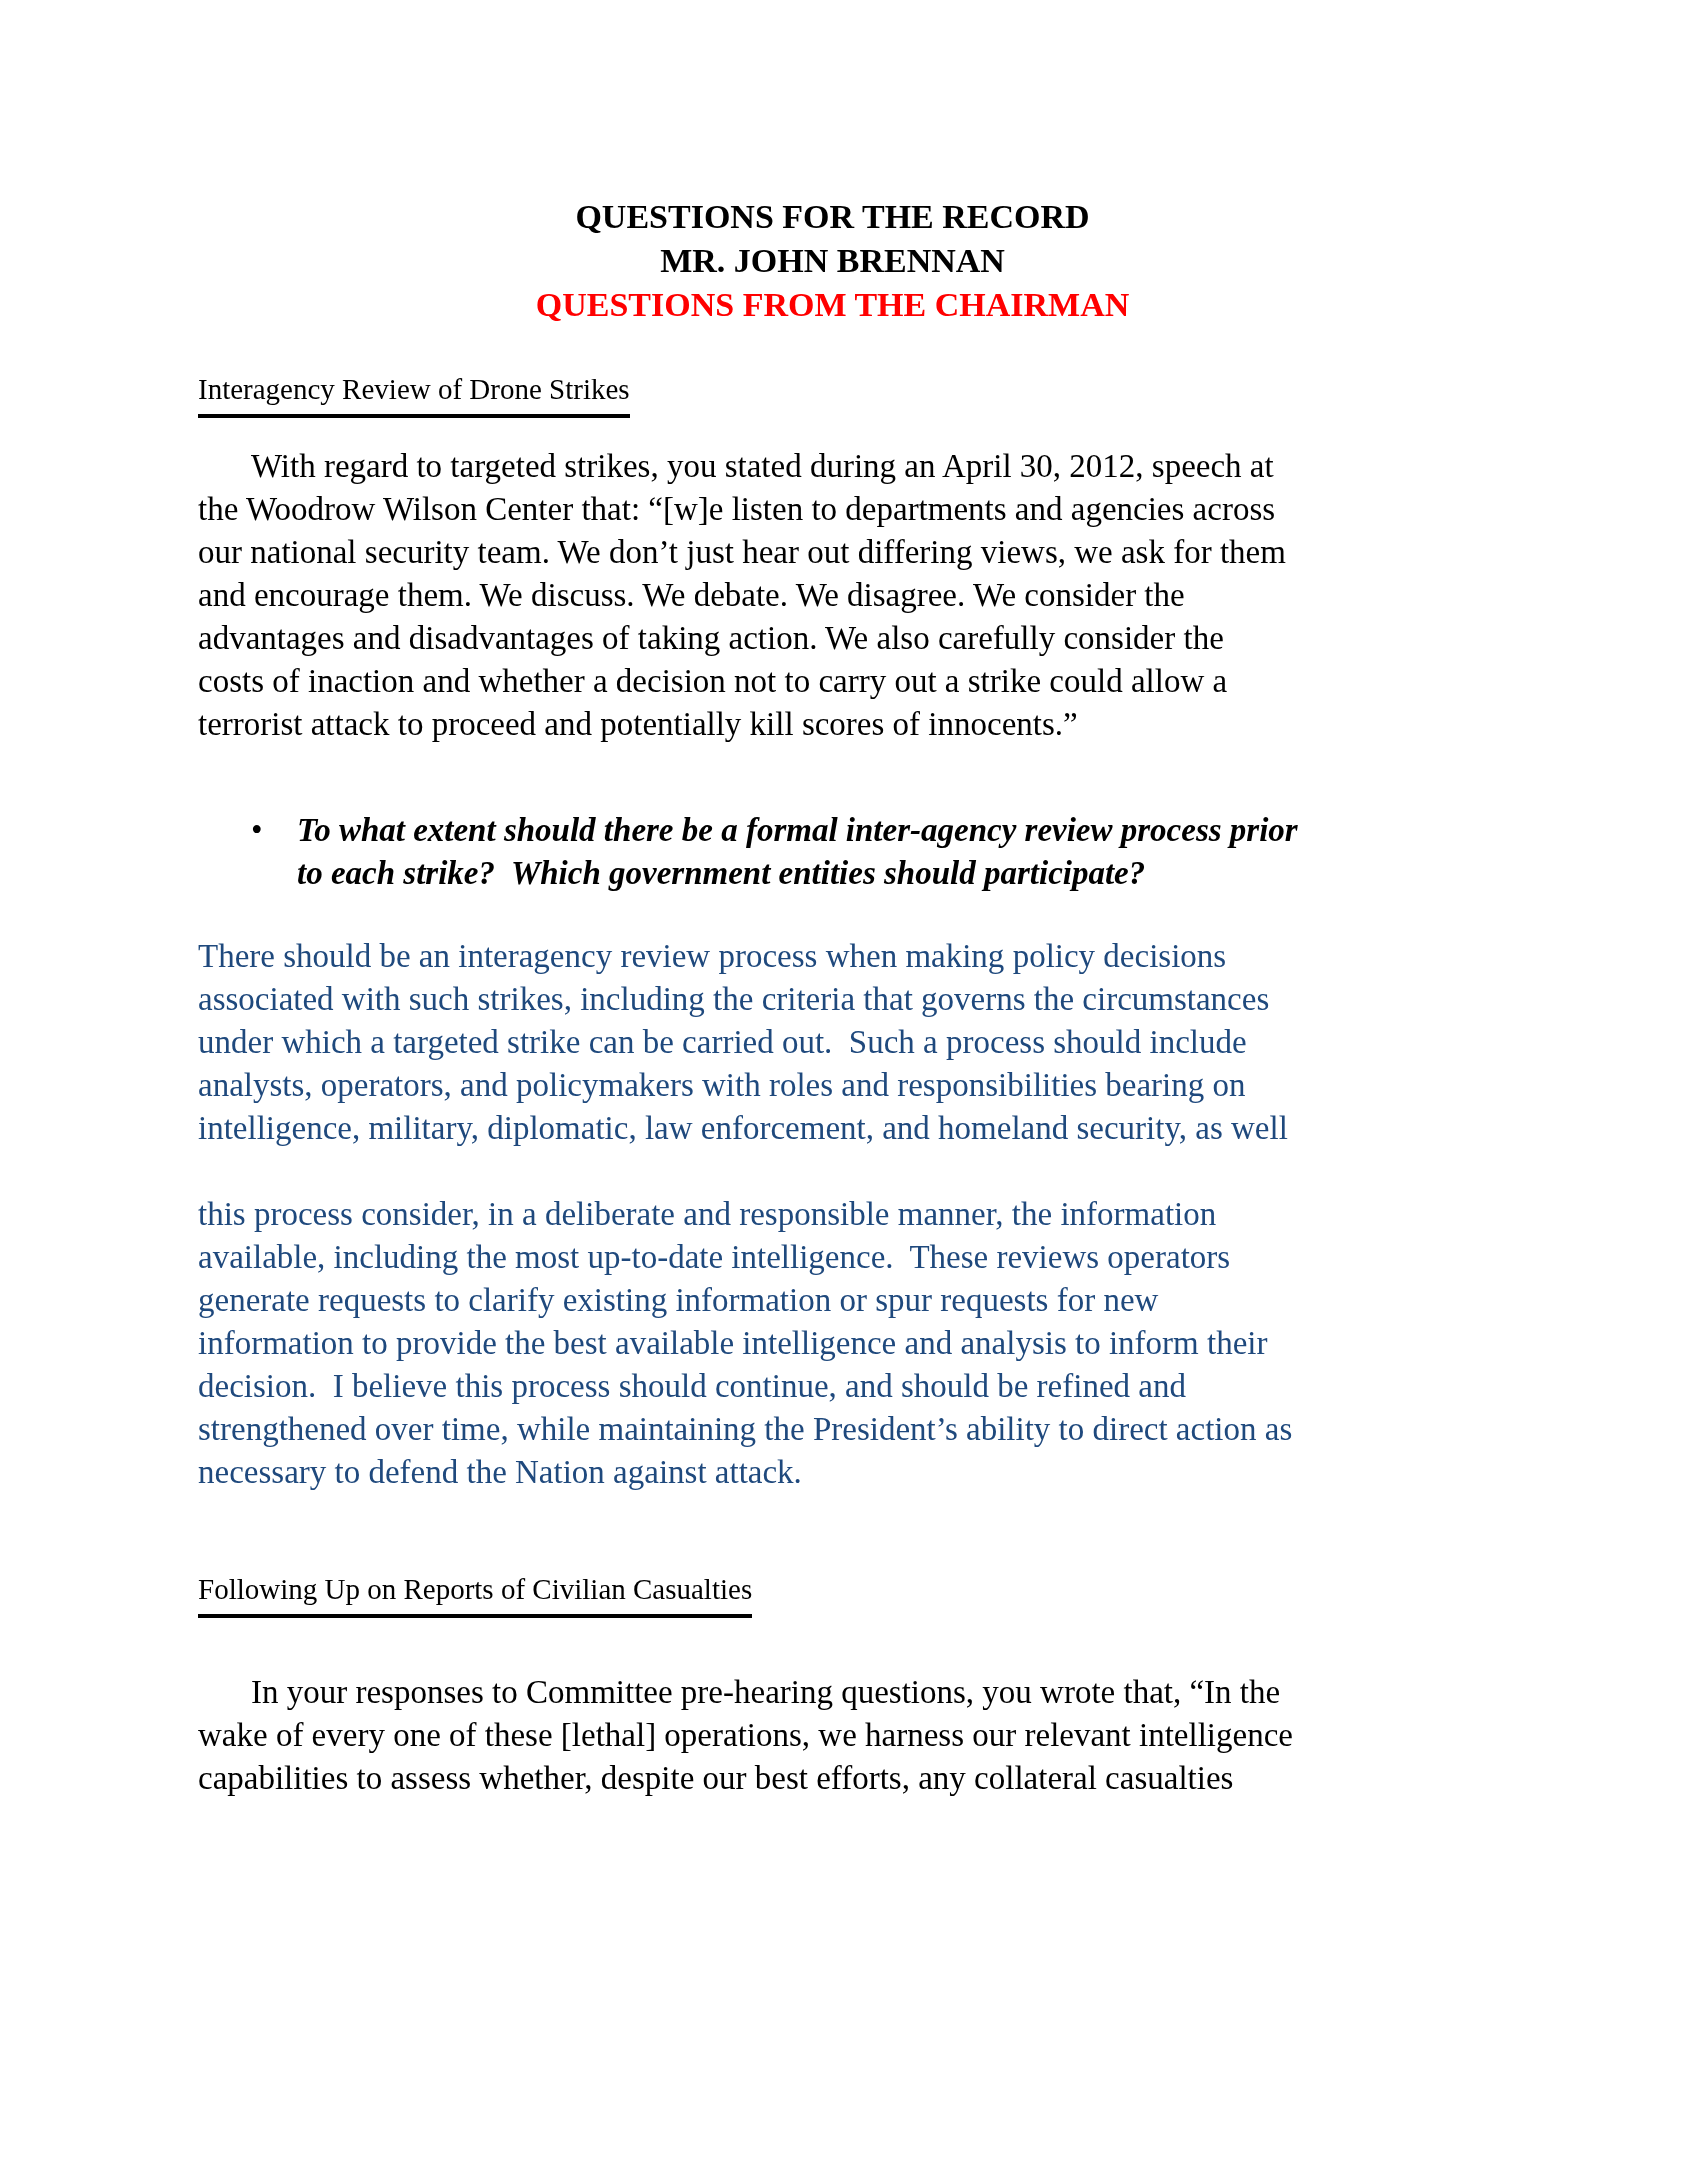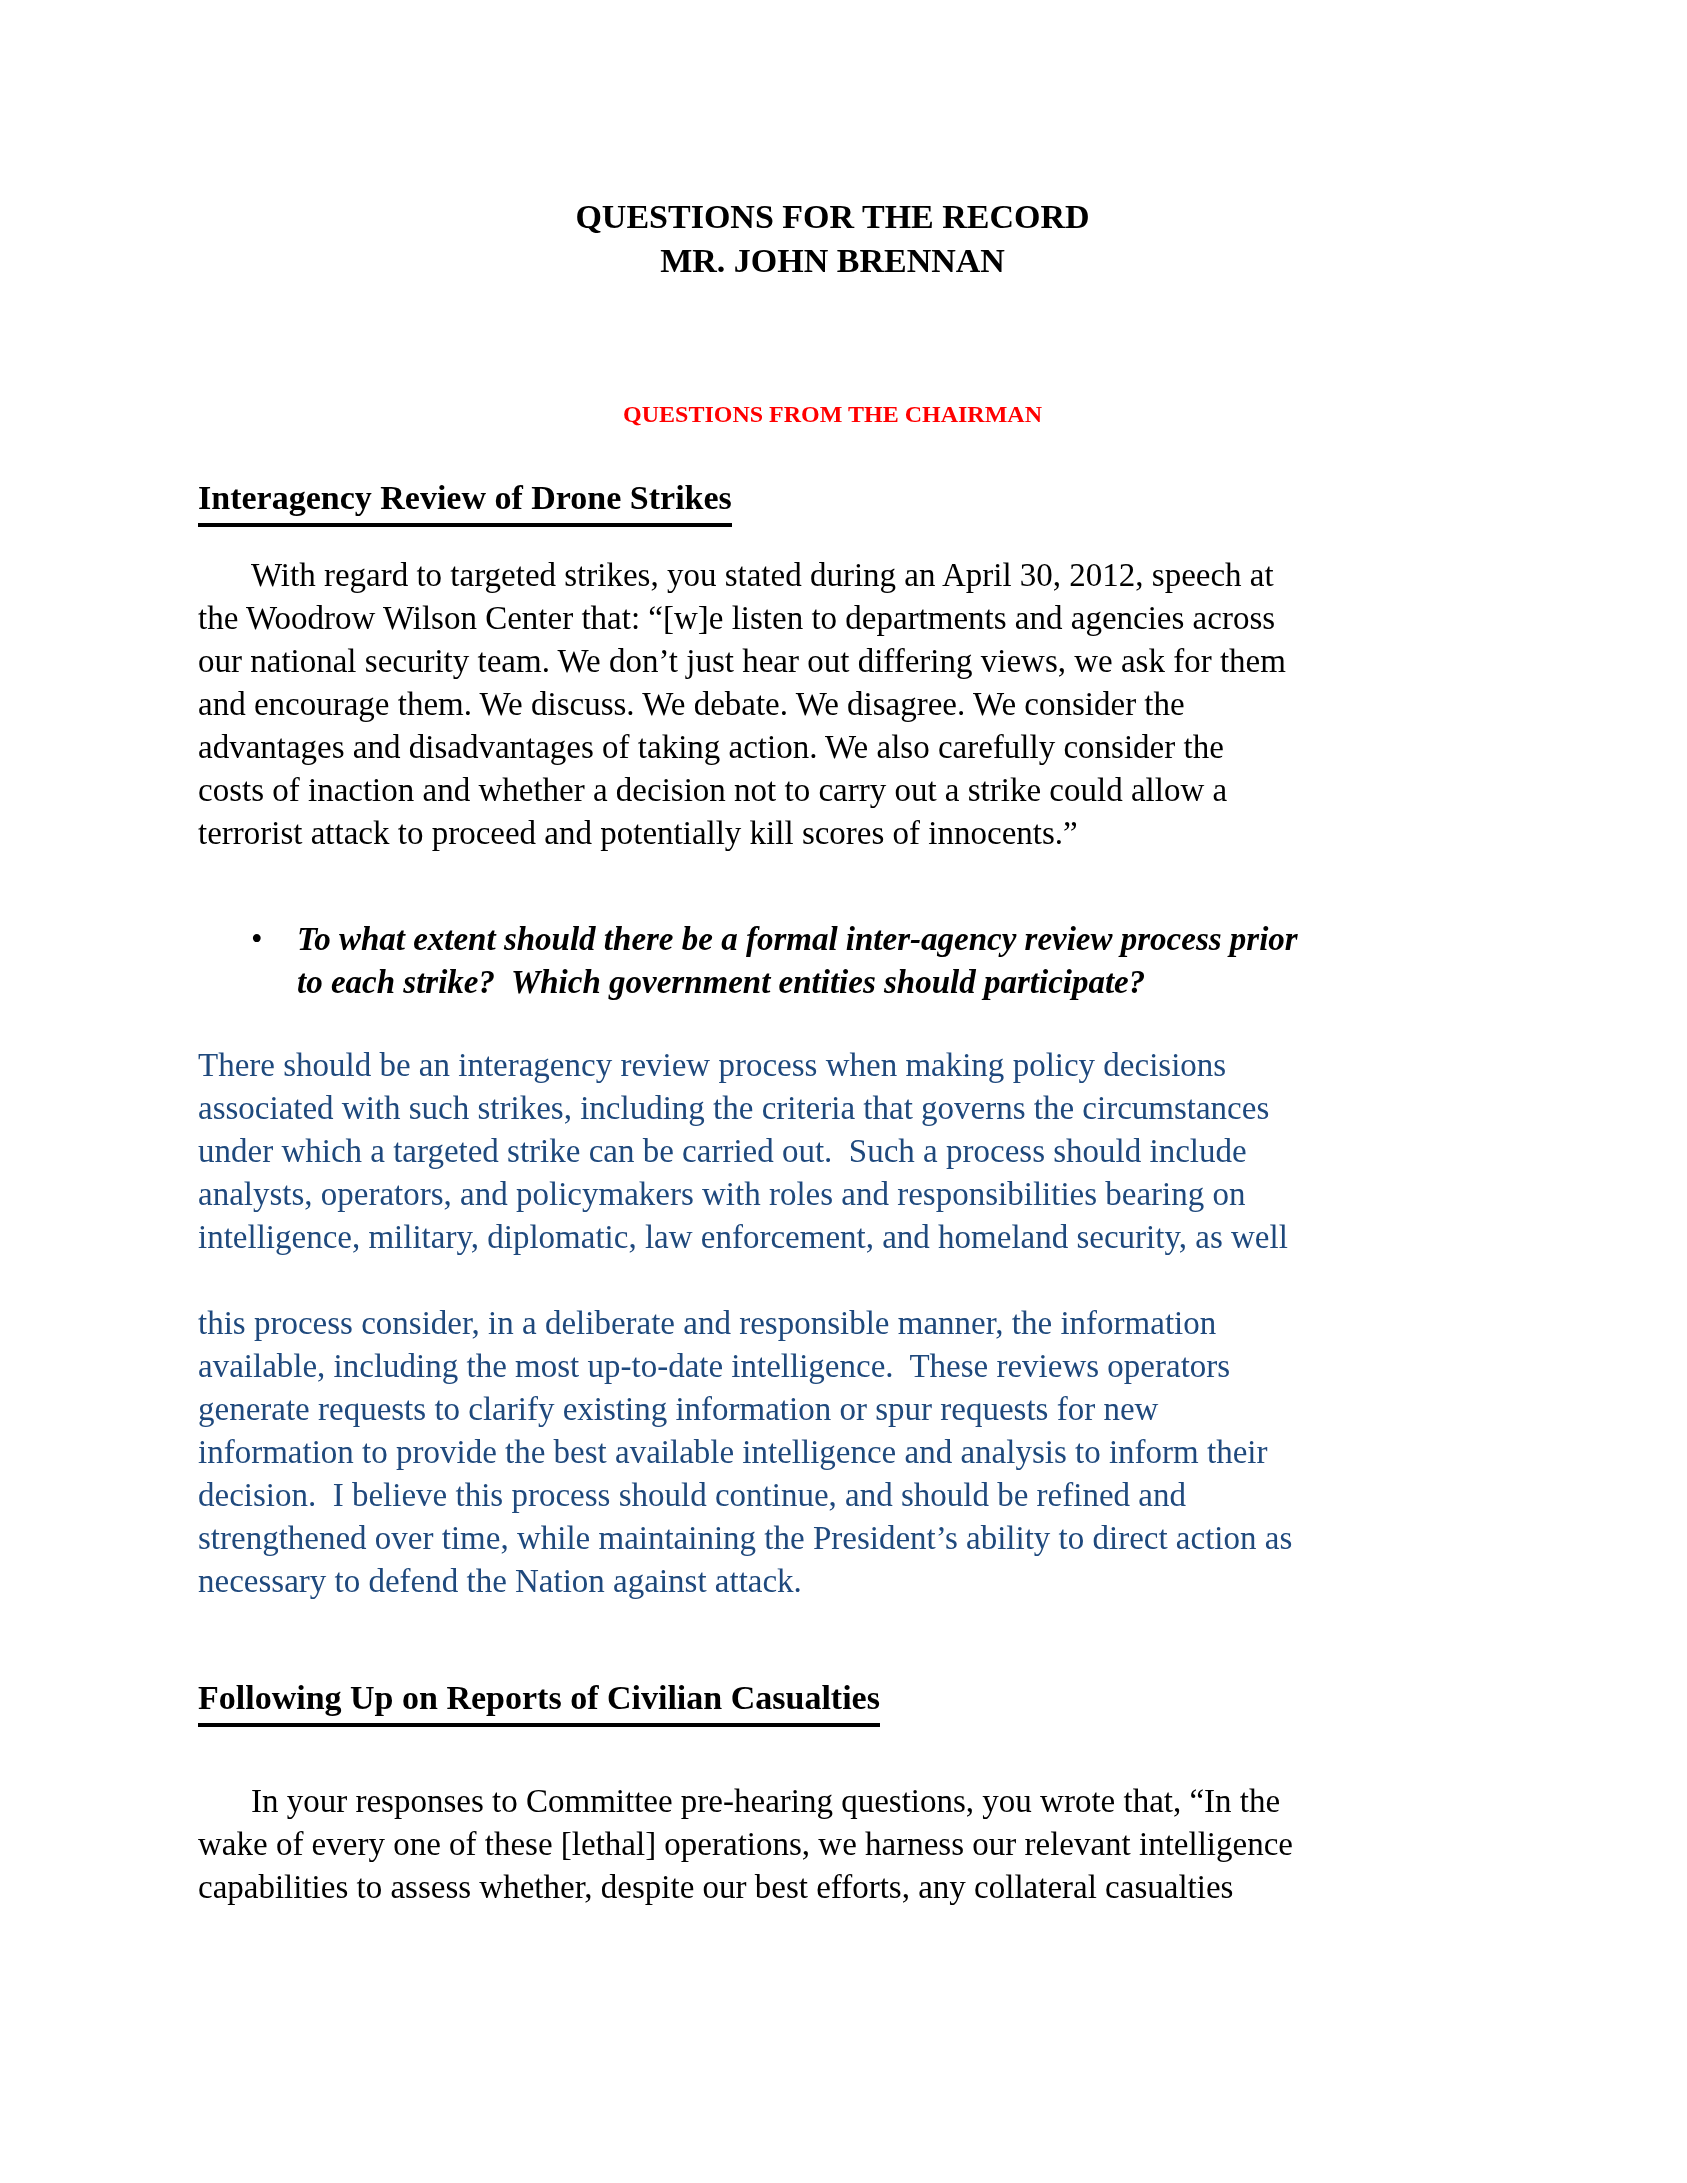--- a/index.html
+++ b/index.html
@@ -19,30 +19,29 @@
     overflow: hidden;
   }
   .line { white-space: pre; }
   .doc-title {
     font-size: 34px;
     font-weight: bold;
     text-align: center;
     line-height: 44px;
   }
   .red-heading {
-    font-size: 24px;
+    font-size: 34px;
     font-weight: bold;
     text-align: center;
     line-height: 44px;
     color: var(--heading-red, #FF0000);
-    margin-top: 109px;
   }
   .sec-heading {
-    font-size: 34px;
-    font-weight: bold;
+    font-size: 29px;
+    font-weight: normal;
     line-height: 44px;
     margin-top: 40px;
   }
   .sec-heading.second { margin-top: 73px; }
   .hl {
     display: inline-block;
     border-bottom: 4.6px solid #000000;
     padding-bottom: 3.3px;
   }
   .para {

